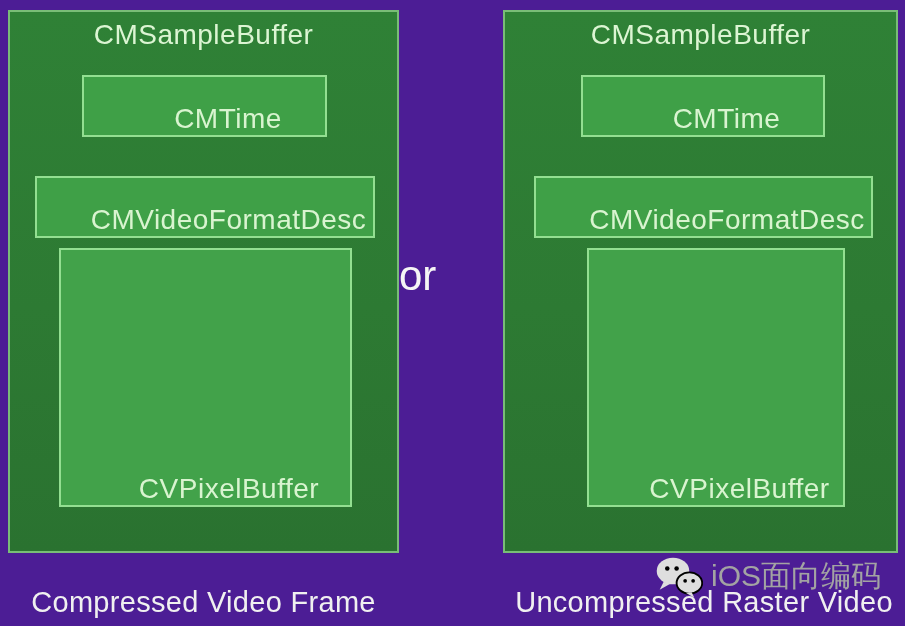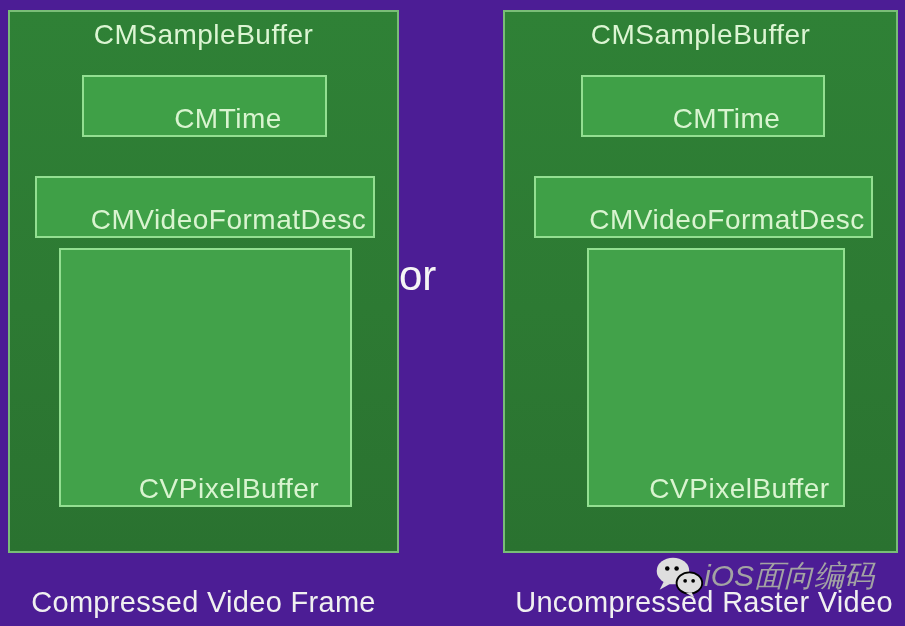--- a/index.html
+++ b/index.html
@@ -74,22 +74,21 @@
     white-space: nowrap;
   }
   #caption-left  { left: 8px;   width: 391px; }
   #caption-right { left: 505px; width: 398px; }
   #watermark {
     position: absolute;
     top: 556px;
     left: 655px;
     display: flex;
     align-items: flex-start;
-    gap: 1px;
-    font-style: italic;
+    gap: 8px;
   }
   #watermark .wm-text {
     font-size: 30px;
     line-height: 40px;
     color: #a3a3a3;
     white-space: nowrap;
   }
 </style>
 </head>
 <body>

